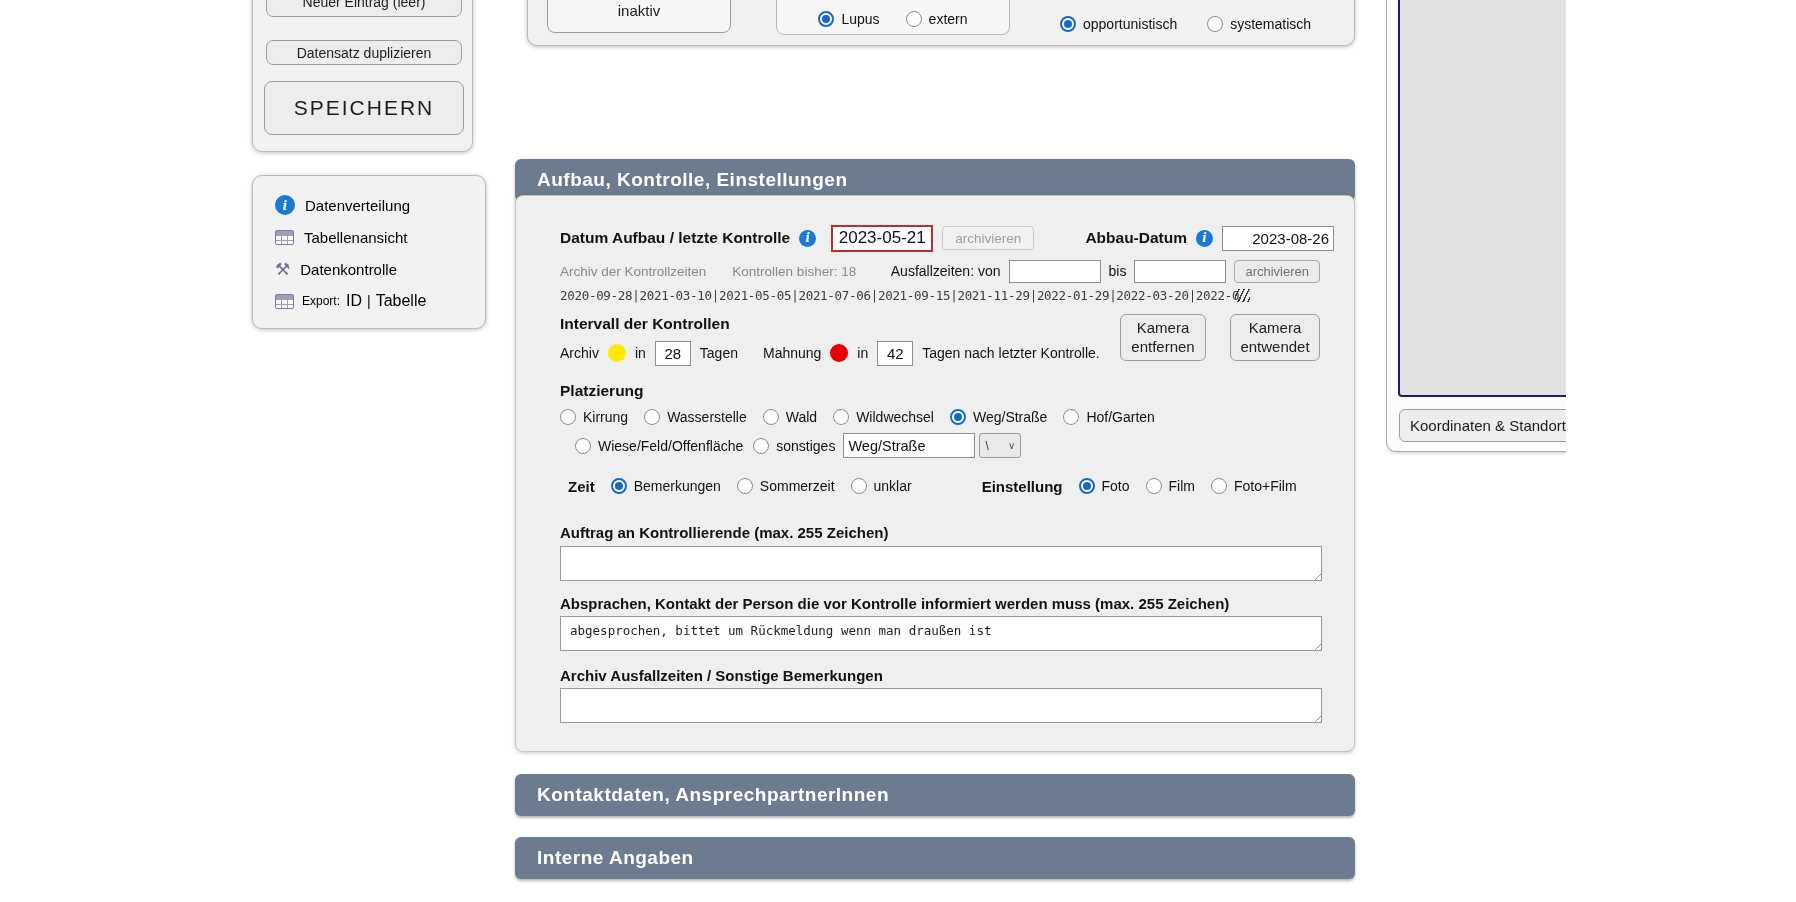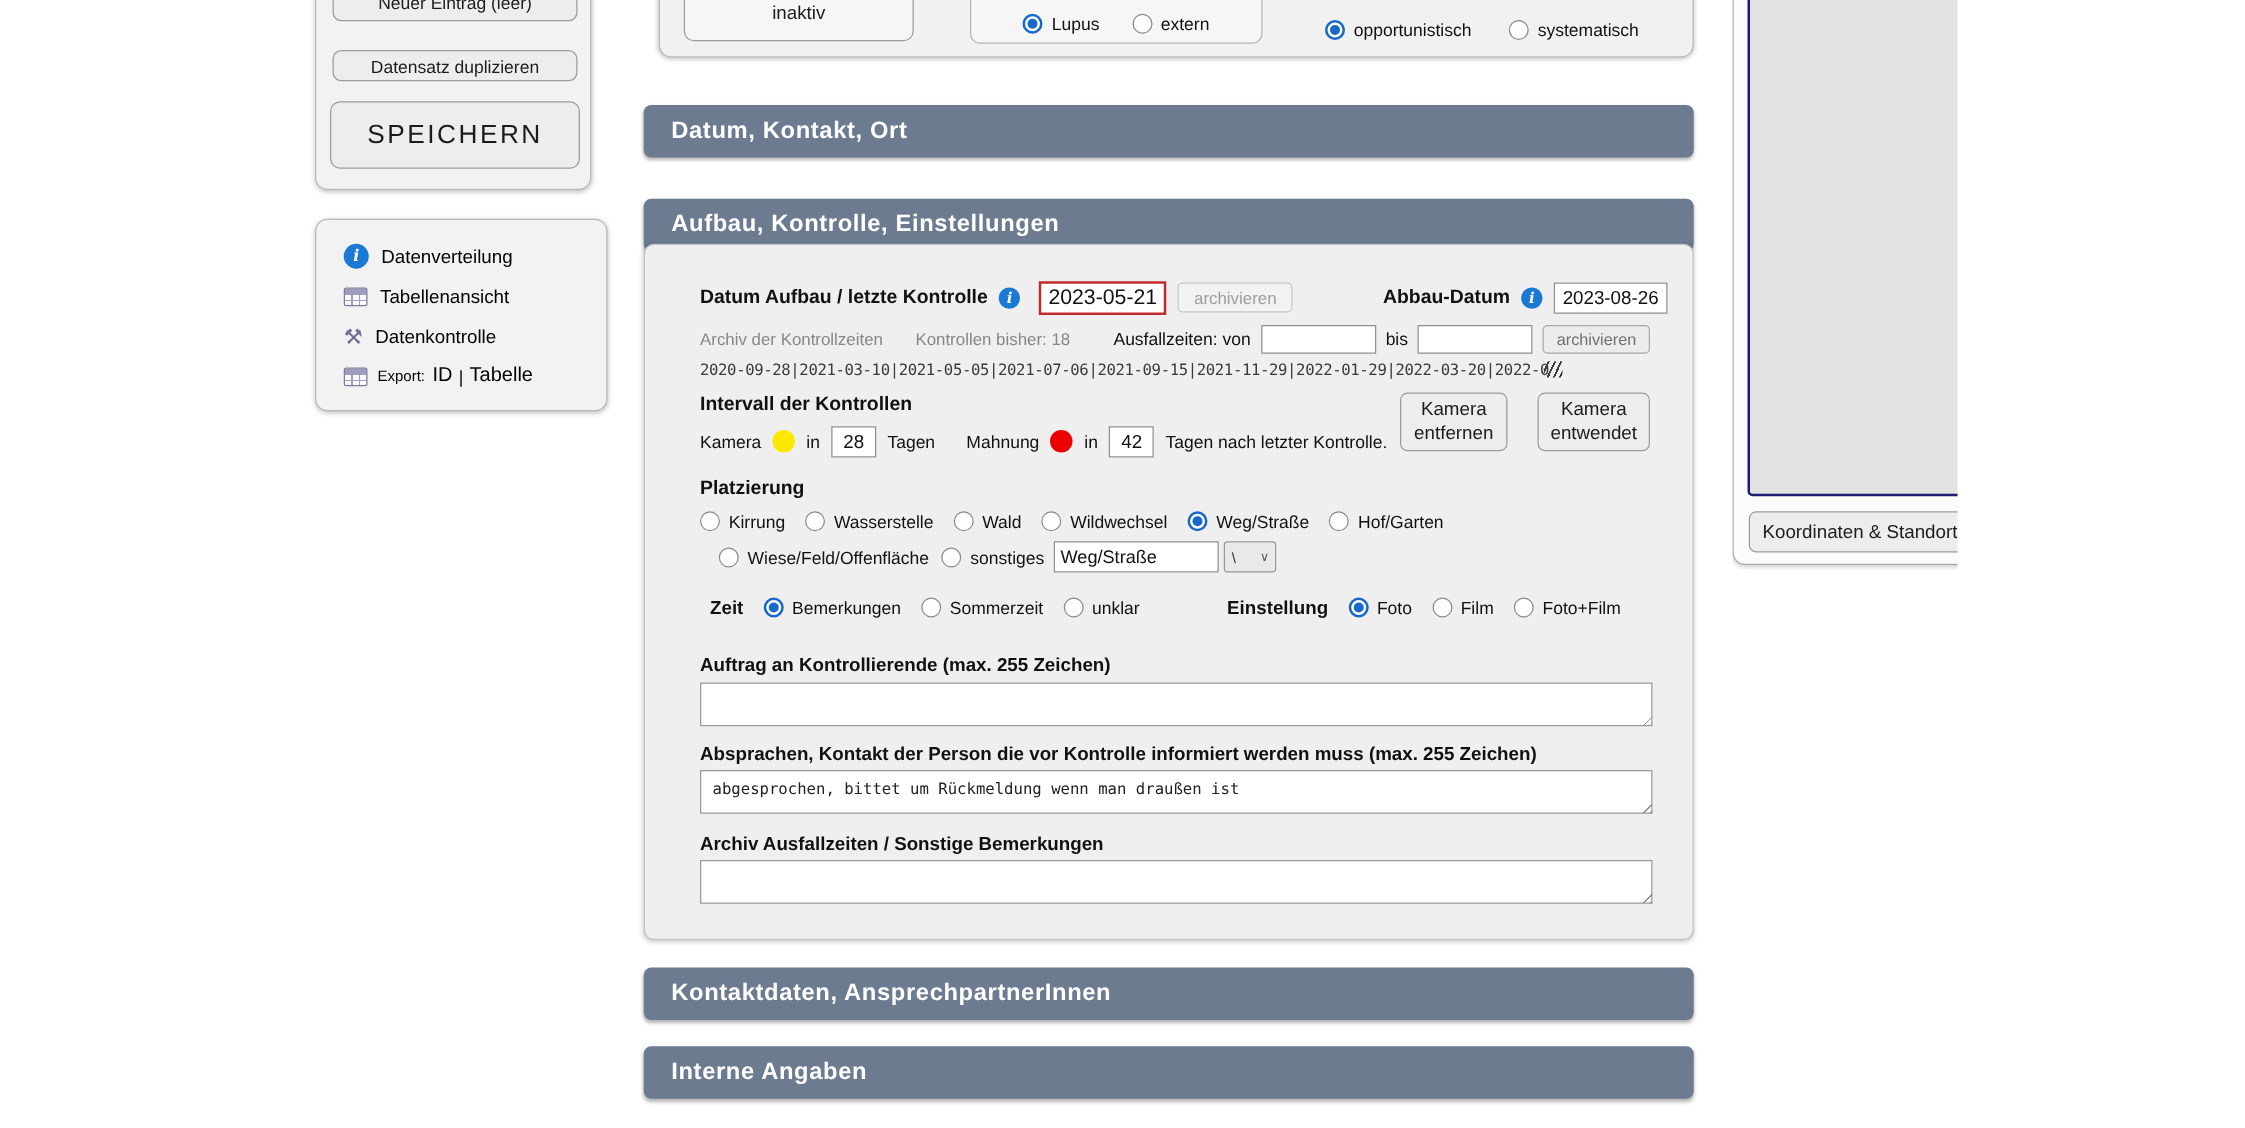--- a/index.html
+++ b/index.html
@@ -87,35 +87,34 @@
     <span class="radio">
       <span class="rb on"></span>
       <span>opportunistisch</span>
     </span>
     <span class="radio">
       <span class="rb"></span>
       <span>systematisch</span>
     </span>
   </div>
 
-  <div class="hdr" style="top:84px;">Datum, Kontakt, Ort</div>
   <div class="hdr" style="top:147px;margin-top:12px;">Aufbau, Kontrolle, Einstellungen</div>
 
   <div class="panel-card">
 
     <div class="row" style="left:44px;top:26px;height:32px;gap:9px;">
       <span class="blab" style="font-size:15.5px;">Datum Aufbau / letzte Kontrolle</span>
       <span class="info">i</span>
       <input class="inp" style="width: 102px; height: 27px; border: 2px solid rgb(192, 43, 43); font-size: 17px; text-align: center; margin-left: 6px;" value="2023-05-21">
       <div class="btn" style="height:24px;padding:0 12px;font-size:13.5px;color:#9e9e9e;background:#f2f2f2;border-color:#c7c7c7;border-radius:4px;">archivieren</div>
     </div>
     <div class="row" style="right:20px;top:26px;height:32px;gap:9px;">
       <span class="blab" style="font-size:15.5px;">Abbau-Datum</span>
       <span class="info">i</span>
-      <input class="inp" style="width: 91px; height: 25px; font-size: 15px; text-align: center;" value="2023-08-26">
+      <input class="inp" style="width: 112px; height: 25px; font-size: 15px; text-align: right;" value="2023-08-26">
     </div>
 
     <div class="row" style="left:44px;top:62px;height:26px;">
       <span class="gray">Archiv der Kontrollzeiten</span>
       <span class="gray" style="margin-left:26px;">Kontrollen bisher: 18</span>
     </div>
     <div class="row" style="right:34px;top:62px;height:26px;gap:8px;">
       <span style="font-size:14px;white-space:nowrap;">Ausfallzeiten: von</span>
       <input class="inp" style="width: 92px; height: 23px;" value="">
       <span style="font-size:14px;">bis</span>
@@ -125,21 +124,21 @@
 
     <div class="row" style="left:44px;top:90px;height:18px;">
       <span class="mono-dates">2020-09-28|2021-03-10|2021-05-05|2021-07-06|2021-09-15|2021-11-29|2022-01-29|2022-03-20|2022-0</span>
       <span class="hatch"></span>
     </div>
 
     <div class="row" style="left:44px;top:118px;height:20px;">
       <span class="blab" style="font-size:15.5px;">Intervall der Kontrollen</span>
     </div>
     <div class="row" style="left:44px;top:142px;height:30px;gap:9px;font-size:14px;">
-      <span>Kamera</span>
+      <span>Archiv</span>
       <span class="dot" style="background:#ffe800;"></span>
       <span>in</span>
       <input class="inp" style="width: 36px; height: 25px; text-align: center;" value="28">
       <span>Tagen</span>
       <span style="margin-left:16px;">Mahnung</span>
       <span class="dot" style="background:#ea0000;"></span>
       <span>in</span>
       <input class="inp" style="width: 36px; height: 25px; text-align: center;" value="42">
       <span>Tagen nach letzter Kontrolle.</span>
     </div>

